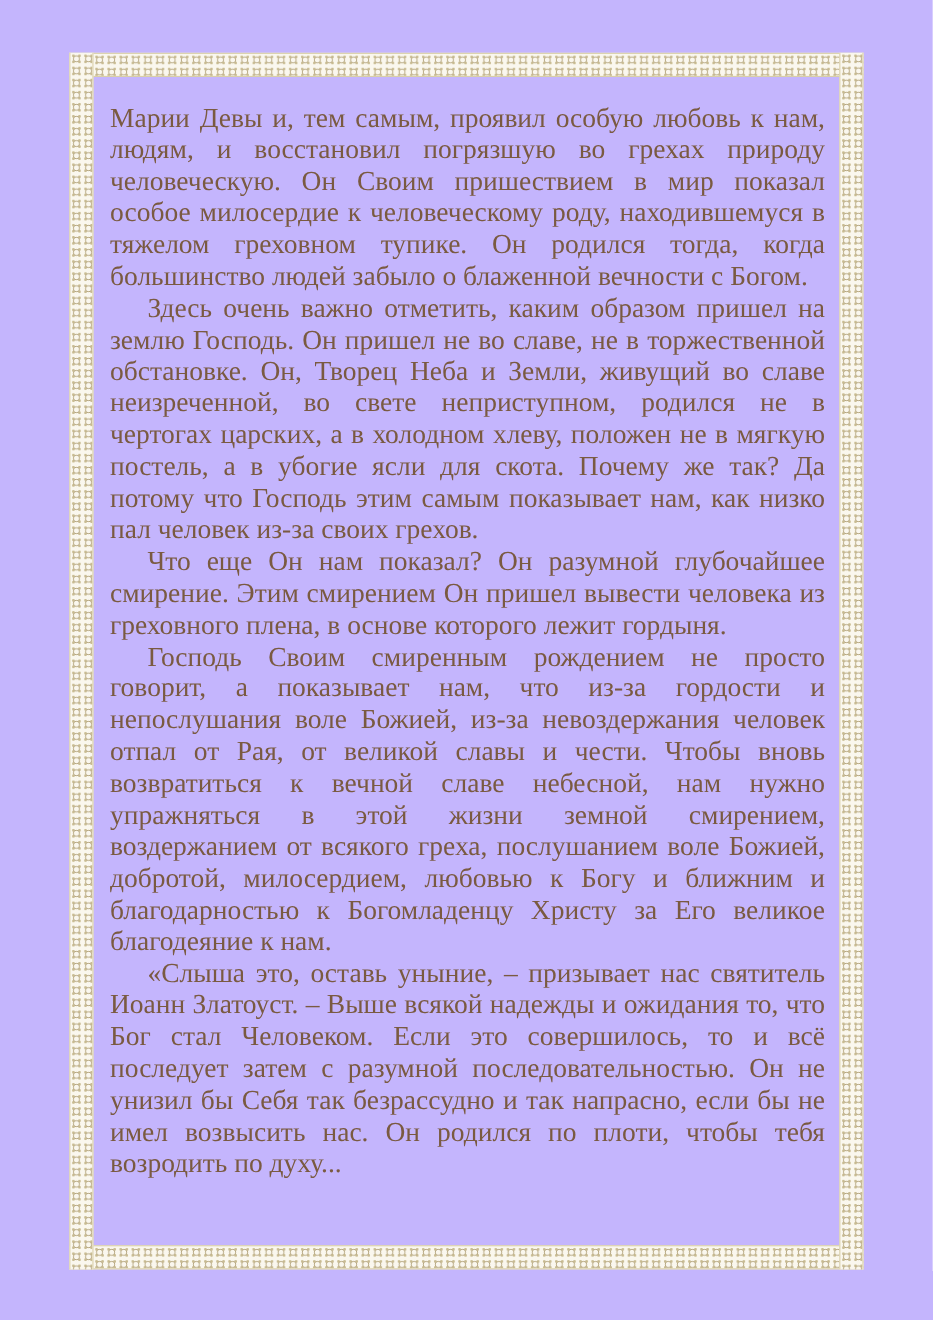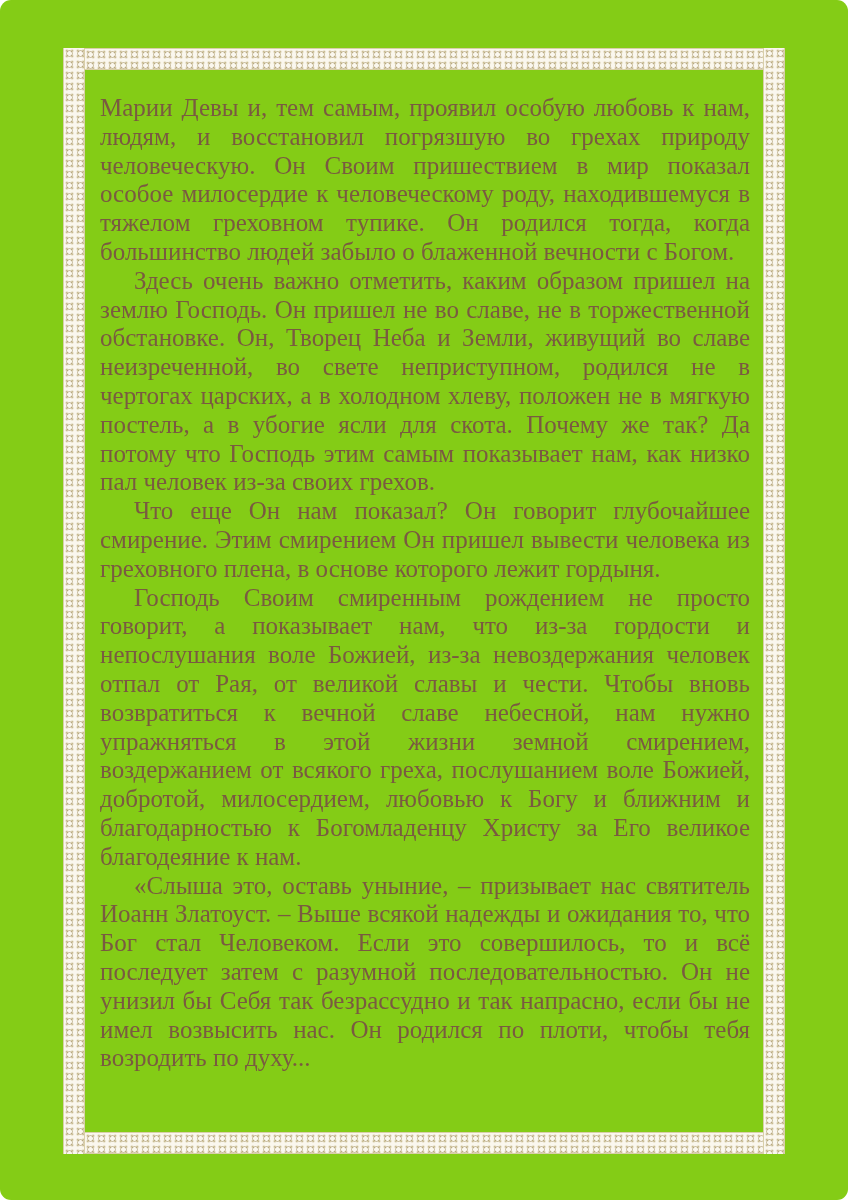--- a/index.html
+++ b/index.html
@@ -63,26 +63,26 @@
   }
   .text-area .italic {
   }
   .text-area .normal {
     font-style: normal;
   }
 </style>
 </head>
 <body>
 
-<div class="page" style="background: #84cc16; border-radius: 11px;">
+<div class="page" style="background: #c4b5fd;">
   <div class="band band-h band-top"></div>
   <div class="band band-h band-bottom"></div>
   <div class="band band-v band-left"></div>
   <div class="band band-v band-right"></div>
 
   <div class="text-area" style="color: rgb(122, 90, 65);">
       <p class=""><span class="normal">Марии Девы и, тем самым, проявил особую любовь к нам, людям, и восстановил погрязшую во грехах природу человеческую. Он Своим пришествием в мир показал особое милосердие к человеческому роду, находившемуся в тяжелом греховном тупике. Он родился тогда, когда большинство людей забыло о блаженной вечности с Богом.</span></p>
       <p class="indent"><span class="normal">Здесь очень важно отметить, каким образом пришел на землю Господь. Он пришел не во славе, не в торжественной обстановке. Он, Творец Неба и Земли, живущий во славе неизреченной, во свете неприступном, родился не в чертогах царских, а в холодном хлеву, положен не в мягкую постель, а в убогие ясли для скота. Почему же так? Да потому что Господь этим самым показывает нам, как низко пал человек из-за своих грехов.</span></p>
-      <p class="indent"><span class="normal">Что еще Он нам показал? Он говорит глубочайшее смирение. Этим смирением Он пришел вывести человека из греховного плена, в основе которого лежит гордыня.</span></p>
+      <p class="indent"><span class="normal">Что еще Он нам показал? Он разумной глубочайшее смирение. Этим смирением Он пришел вывести человека из греховного плена, в основе которого лежит гордыня.</span></p>
       <p class="indent"><span class="normal">Господь Своим смиренным рождением не просто говорит, а показывает нам, что из-за гордости и непослушания воле Божией, из-за невоздержания человек отпал от Рая, от великой славы и чести. Чтобы вновь возвратиться к вечной славе небесной, нам нужно упражняться в этой жизни земной смирением, воздержанием от всякого греха, послушанием воле Божией, добротой, милосердием, любовью к Богу и ближним и благодарностью к Богомладенцу Христу за Его великое благодеяние к нам.</span></p>
       <p class="indent"><span class="italic">«Слыша это, оставь уныние, </span><span class="normal">– призывает нас святитель Иоанн Златоуст. – </span><span class="italic">Выше всякой надежды и ожидания то, что Бог стал Человеком. Если это совершилось, то и всё последует затем с разумной последовательностью. Он не унизил бы Себя так безрассудно и так напрасно, если бы не имел возвысить нас. Он родился по плоти, чтобы тебя возродить по духу...</span></p>
     </div>
 </div>
 
 </body></html>

